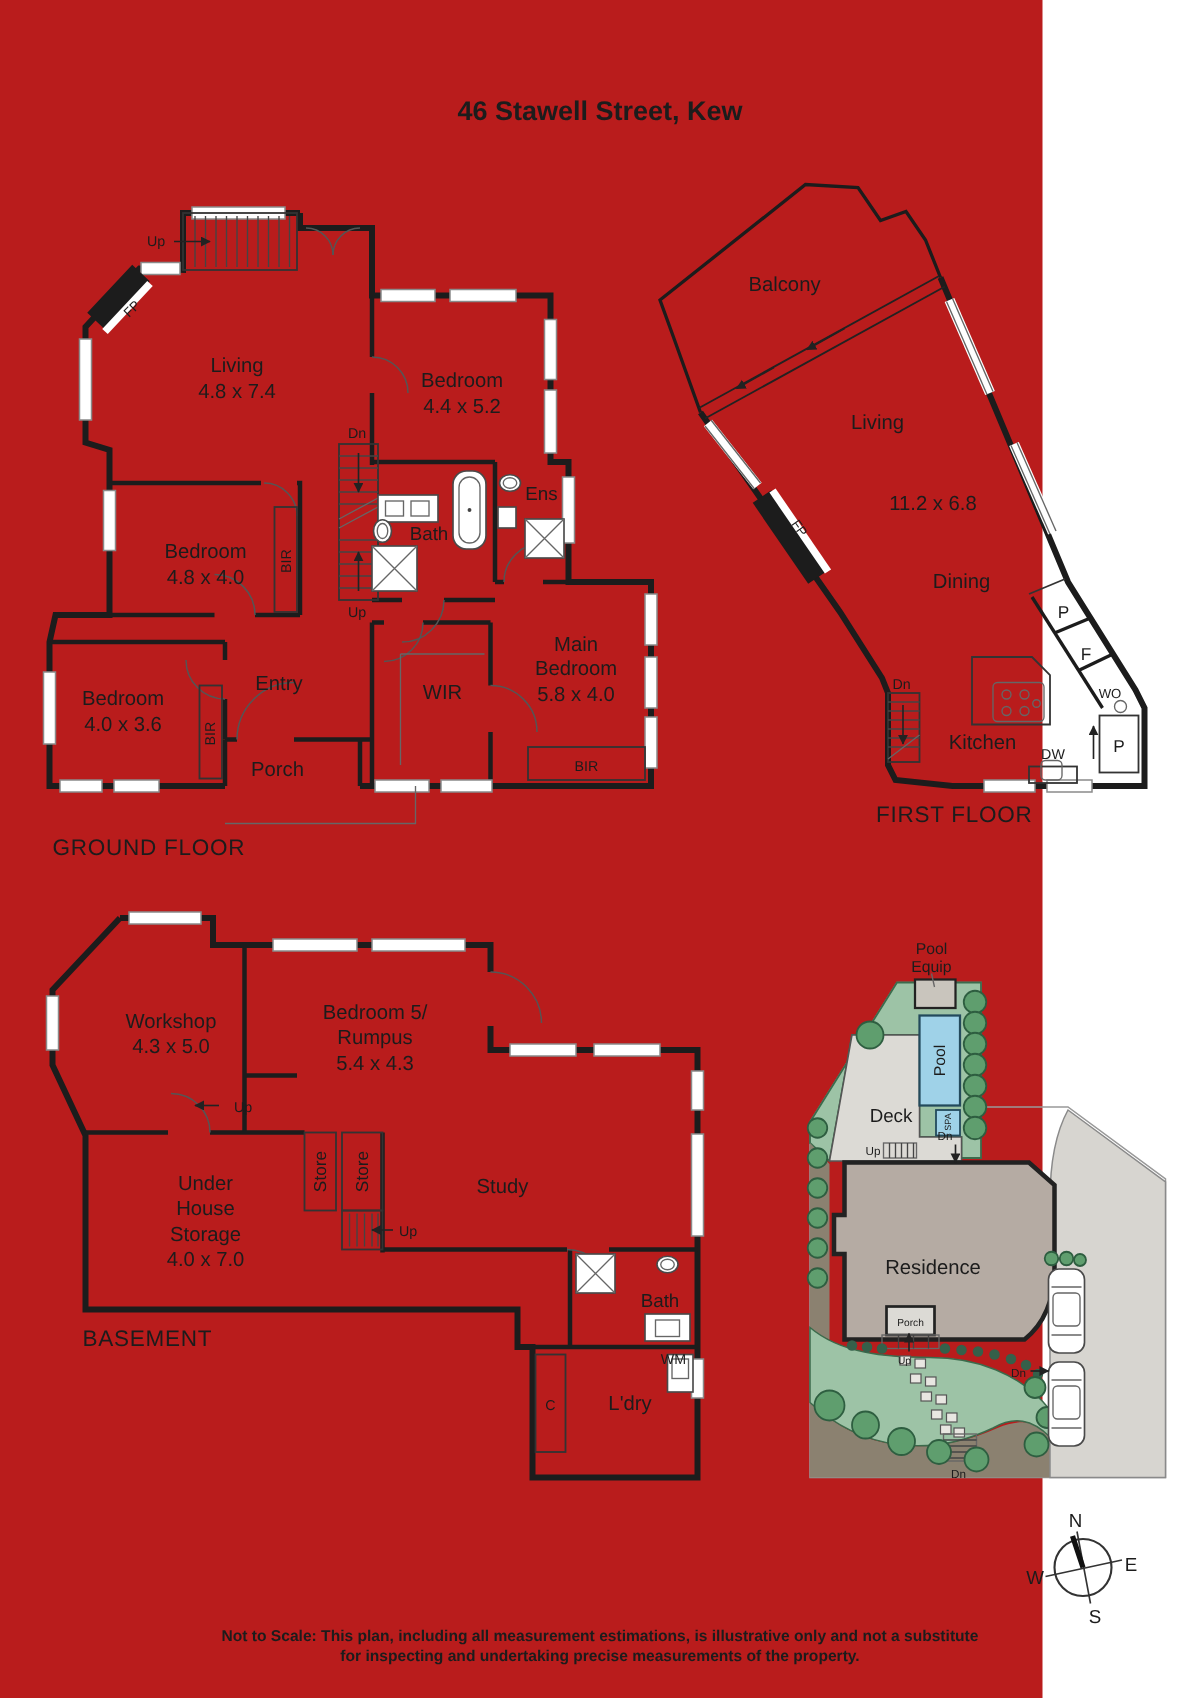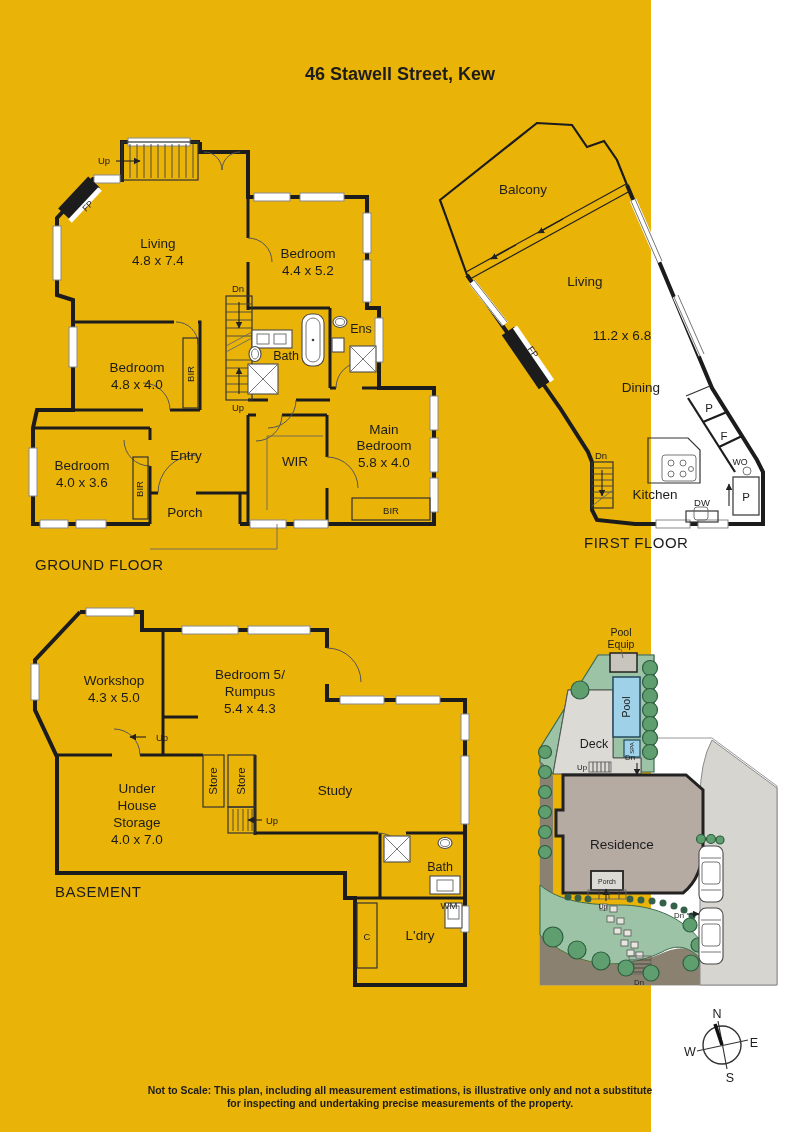--- a/index.html
+++ b/index.html
@@ -1,16 +1,16 @@
 <!DOCTYPE html>
 <html><head>
 <meta charset="utf-8">
 <style>
   html,body{margin:0;padding:0;background:#ffffff;}
-  .page{position:relative;width:651px;height:1132px;background:#eab308;font-family:"Liberation Sans",sans-serif;}
+  .page{position:relative;width:651px;height:1132px;background:#b91c1c;font-family:"Liberation Sans",sans-serif;padding-left:44px;}
   svg{position:absolute;left:0;top:0;}
   text{fill:#1c1c1c;text-anchor:middle;font-family:"Liberation Sans",sans-serif;}
   .t18{font-size:18px;font-weight:bold;}
   .t15{font-size:15px;letter-spacing:.5px;}
   .t14{font-size:13.5px;}
   .t13{font-size:12.5px;}
   .t12{font-size:11.5px;}
   .t11{font-size:10.5px;}
   .t10{font-size:9.5px;}
   .t9{font-size:8.8px;}

